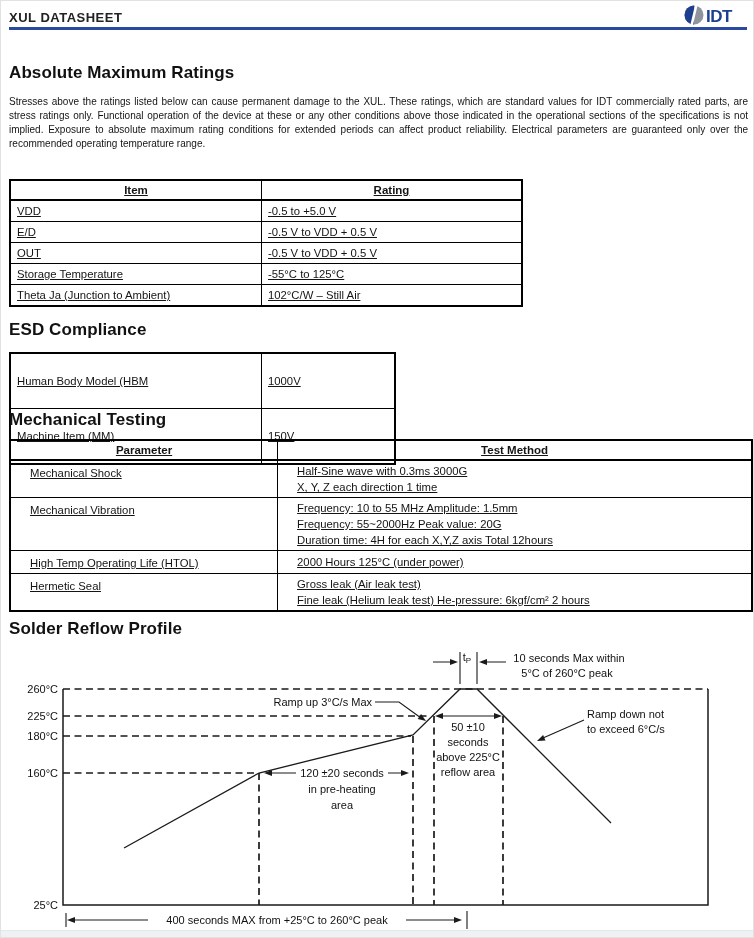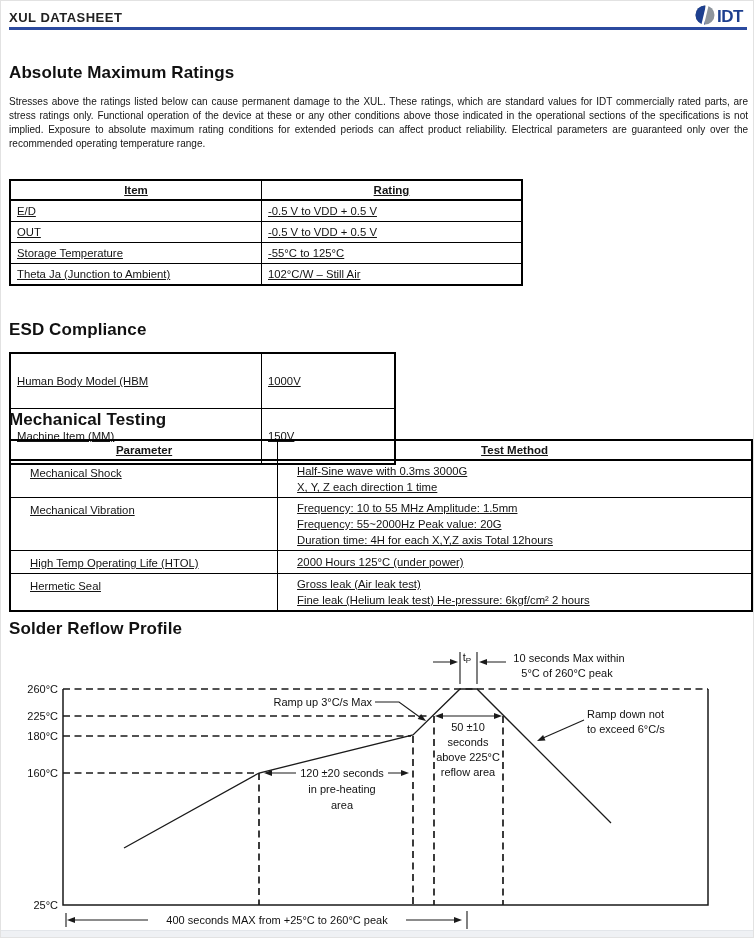--- a/index.html
+++ b/index.html
@@ -6,21 +6,21 @@
   body{
     width:754px;height:938px;background:#ffffff;position:relative;
     font-family:"Liberation Sans",sans-serif;color:#1a1a1a;overflow:hidden;
     border:1px solid #e2e2e2;box-sizing:border-box;
   }
   .abs{position:absolute;}
 
   
   .doc-title{left:8px;top:9px;font-size:13px;letter-spacing:0.5px;color:#222;font-weight:bold;}
   .blue-rule{left:8px;top:26px;width:738px;height:3px;background:#2b4a9f;}
-  .logo{right:1px;top:1px;}
+  .logo{right:12px;top:1px;}
 
   
   h2{position:absolute;left:8px;margin:0;font-size:17px;font-weight:bold;color:#111;letter-spacing:0.1px;}
   #h-absmax{top:62px;} #h-esd{top:319px;} #h-mech{top:409px;} #h-reflow{top:618px;}
 
   .para{left:8px;top:94px;width:739px;font-size:10px;line-height:13.9px;text-align:justify;color:#141414;}
 
   
   table{border-collapse:collapse;position:absolute;left:8px;font-size:11.3px;color:#141414;}
   table,td,th{border:1px solid #000;}
@@ -65,20 +65,24 @@
 <h2 id="h-absmax">Absolute Maximum Ratings</h2>
 <div class="abs para">Stresses above the ratings listed below can cause permanent damage to the XUL. These ratings, which are standard values for IDT commercially rated parts, are stress ratings only. Functional operation of the device at these or any other conditions above those indicated in the operational sections of the specifications is not implied. Exposure to absolute maximum rating conditions for extended periods can affect product reliability. Electrical parameters are guaranteed only over the recommended operating temperature range.</div>
 
 <table id="tbl-absmax">
   <tbody>
       <tr>
     <th class="c1">Item</th>
     <th class="c2">Rating</th>
   </tr>
   <tr>
+    <td class="c1">VDD</td>
+    <td class="c2">-0.5 to +5.0 V</td>
+  </tr>
+  <tr>
     <td class="c1">E/D</td>
     <td class="c2">-0.5 V to VDD + 0.5 V</td>
   </tr>
   <tr>
     <td class="c1">OUT</td>
     <td class="c2">-0.5 V to VDD + 0.5 V</td>
   </tr>
   <tr>
     <td class="c1">Storage Temperature</td>
     <td class="c2">-55°C to 125°C</td>

